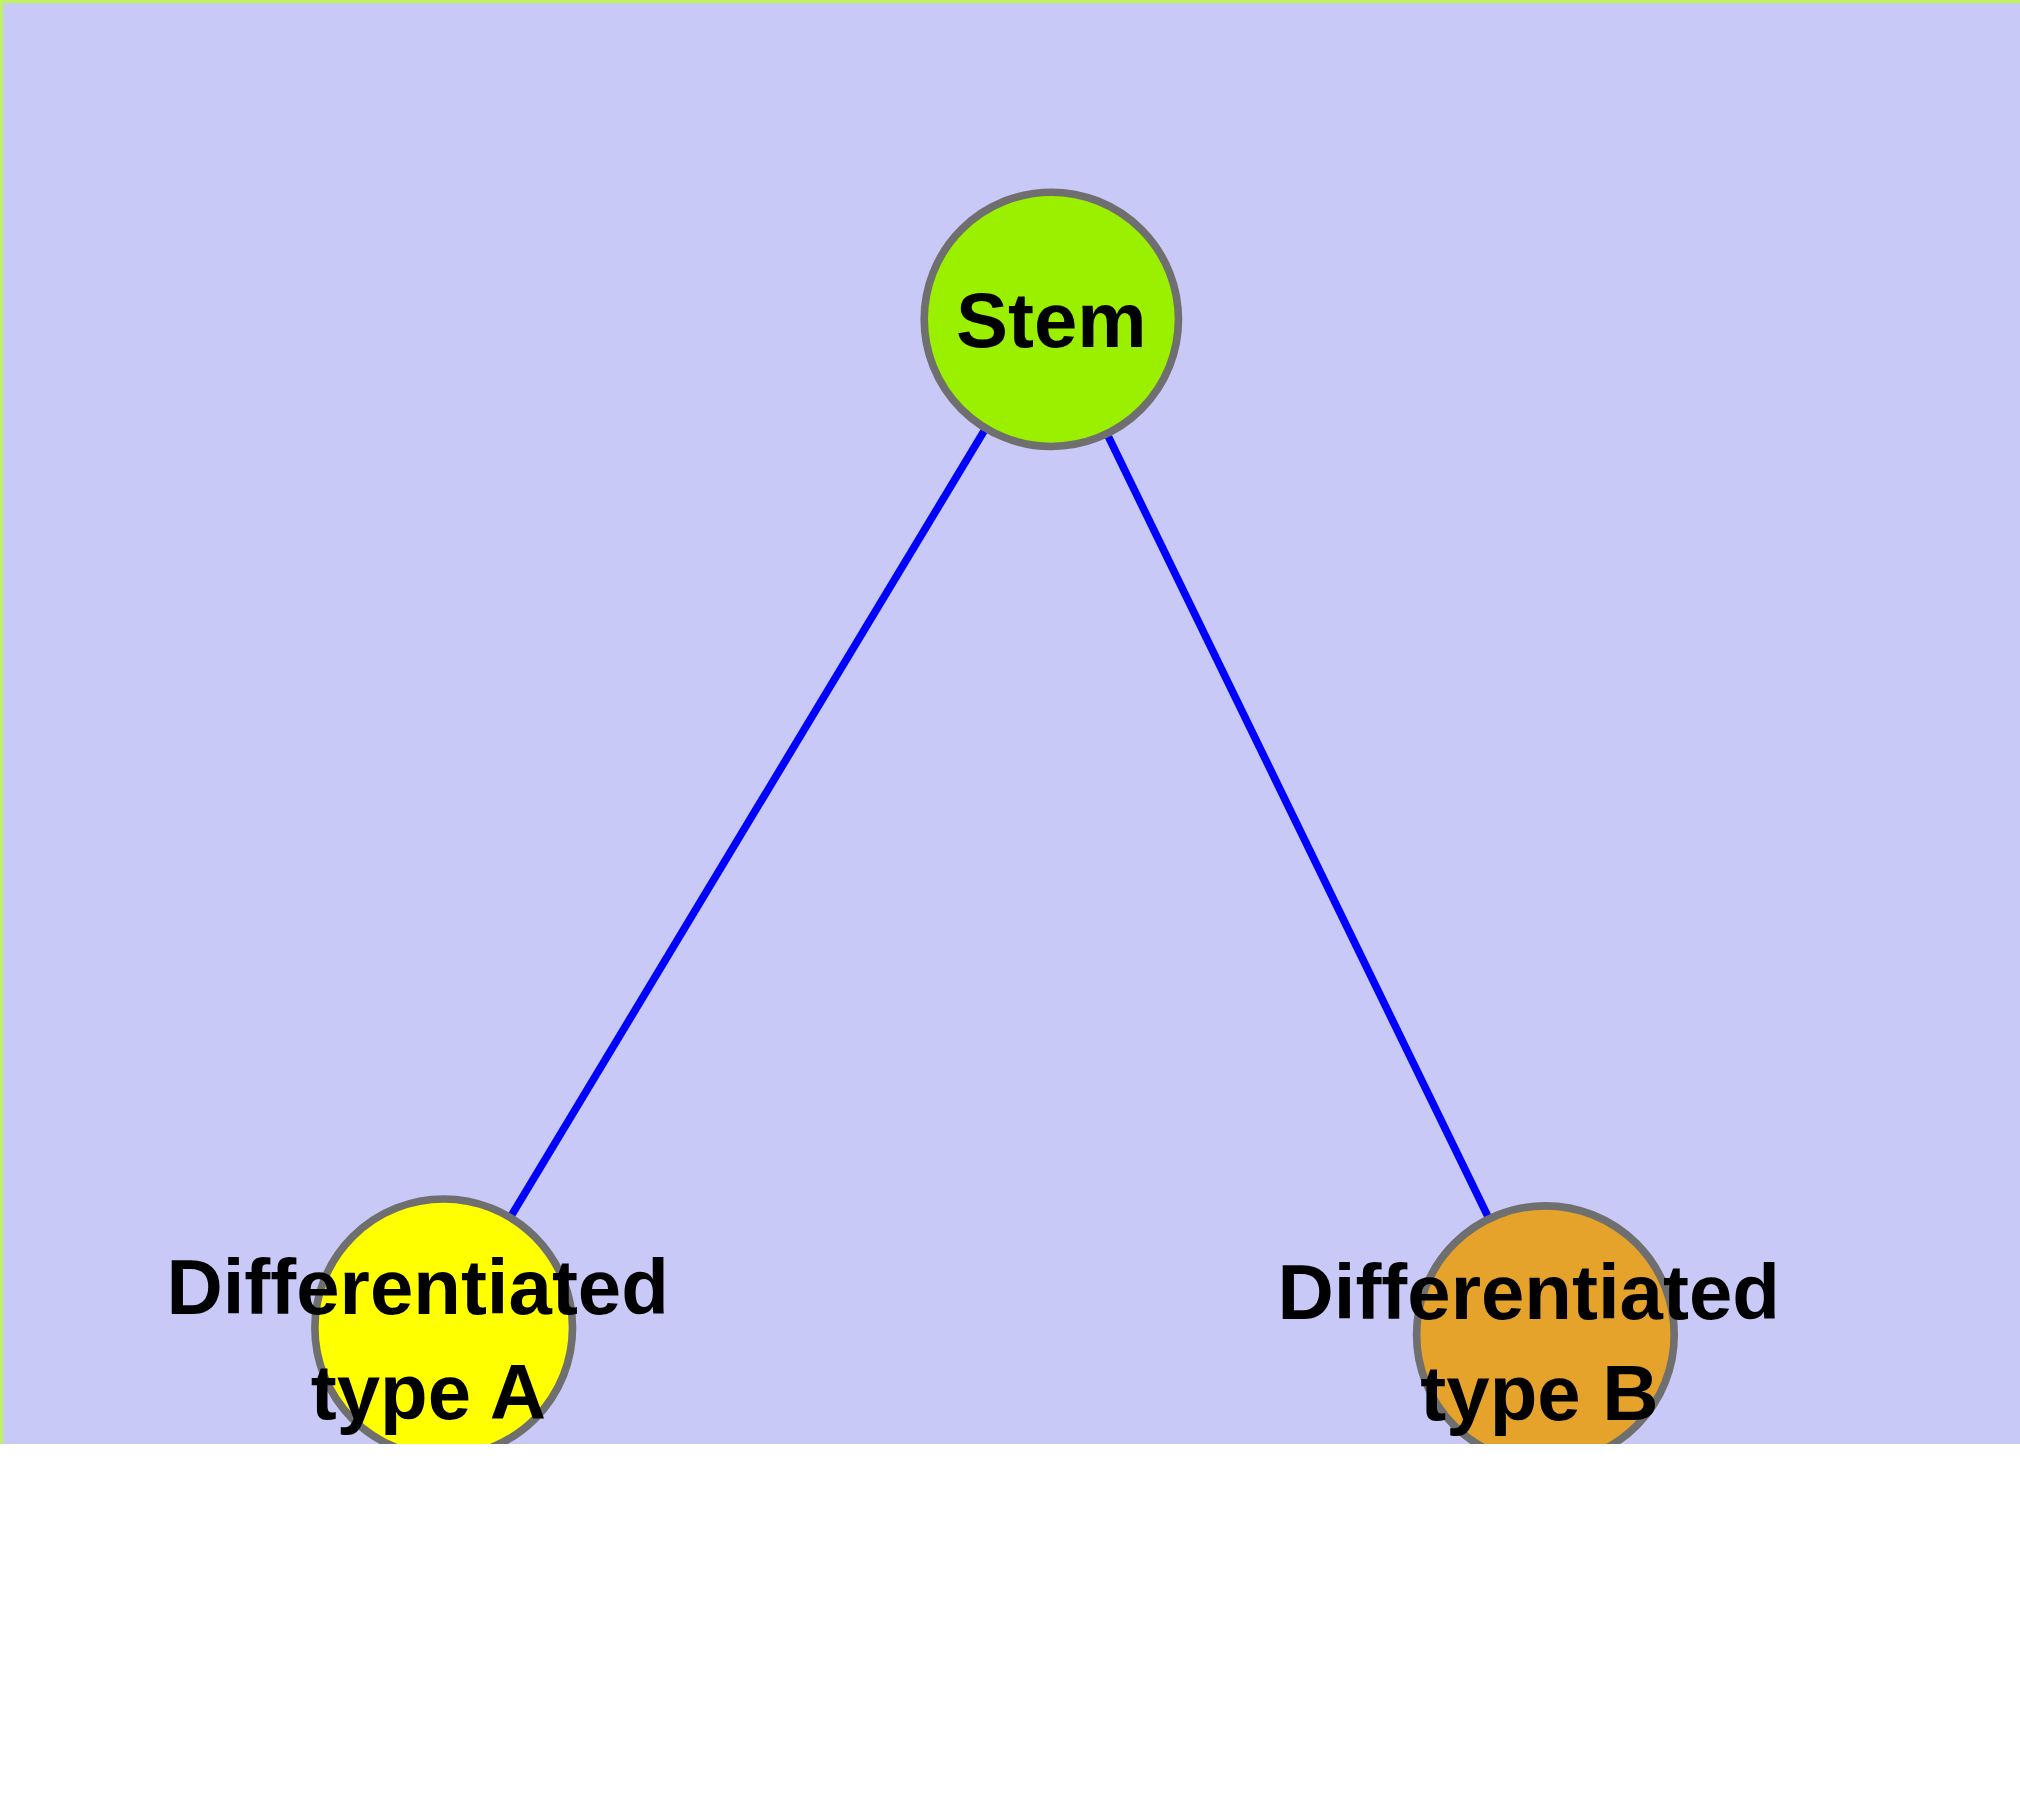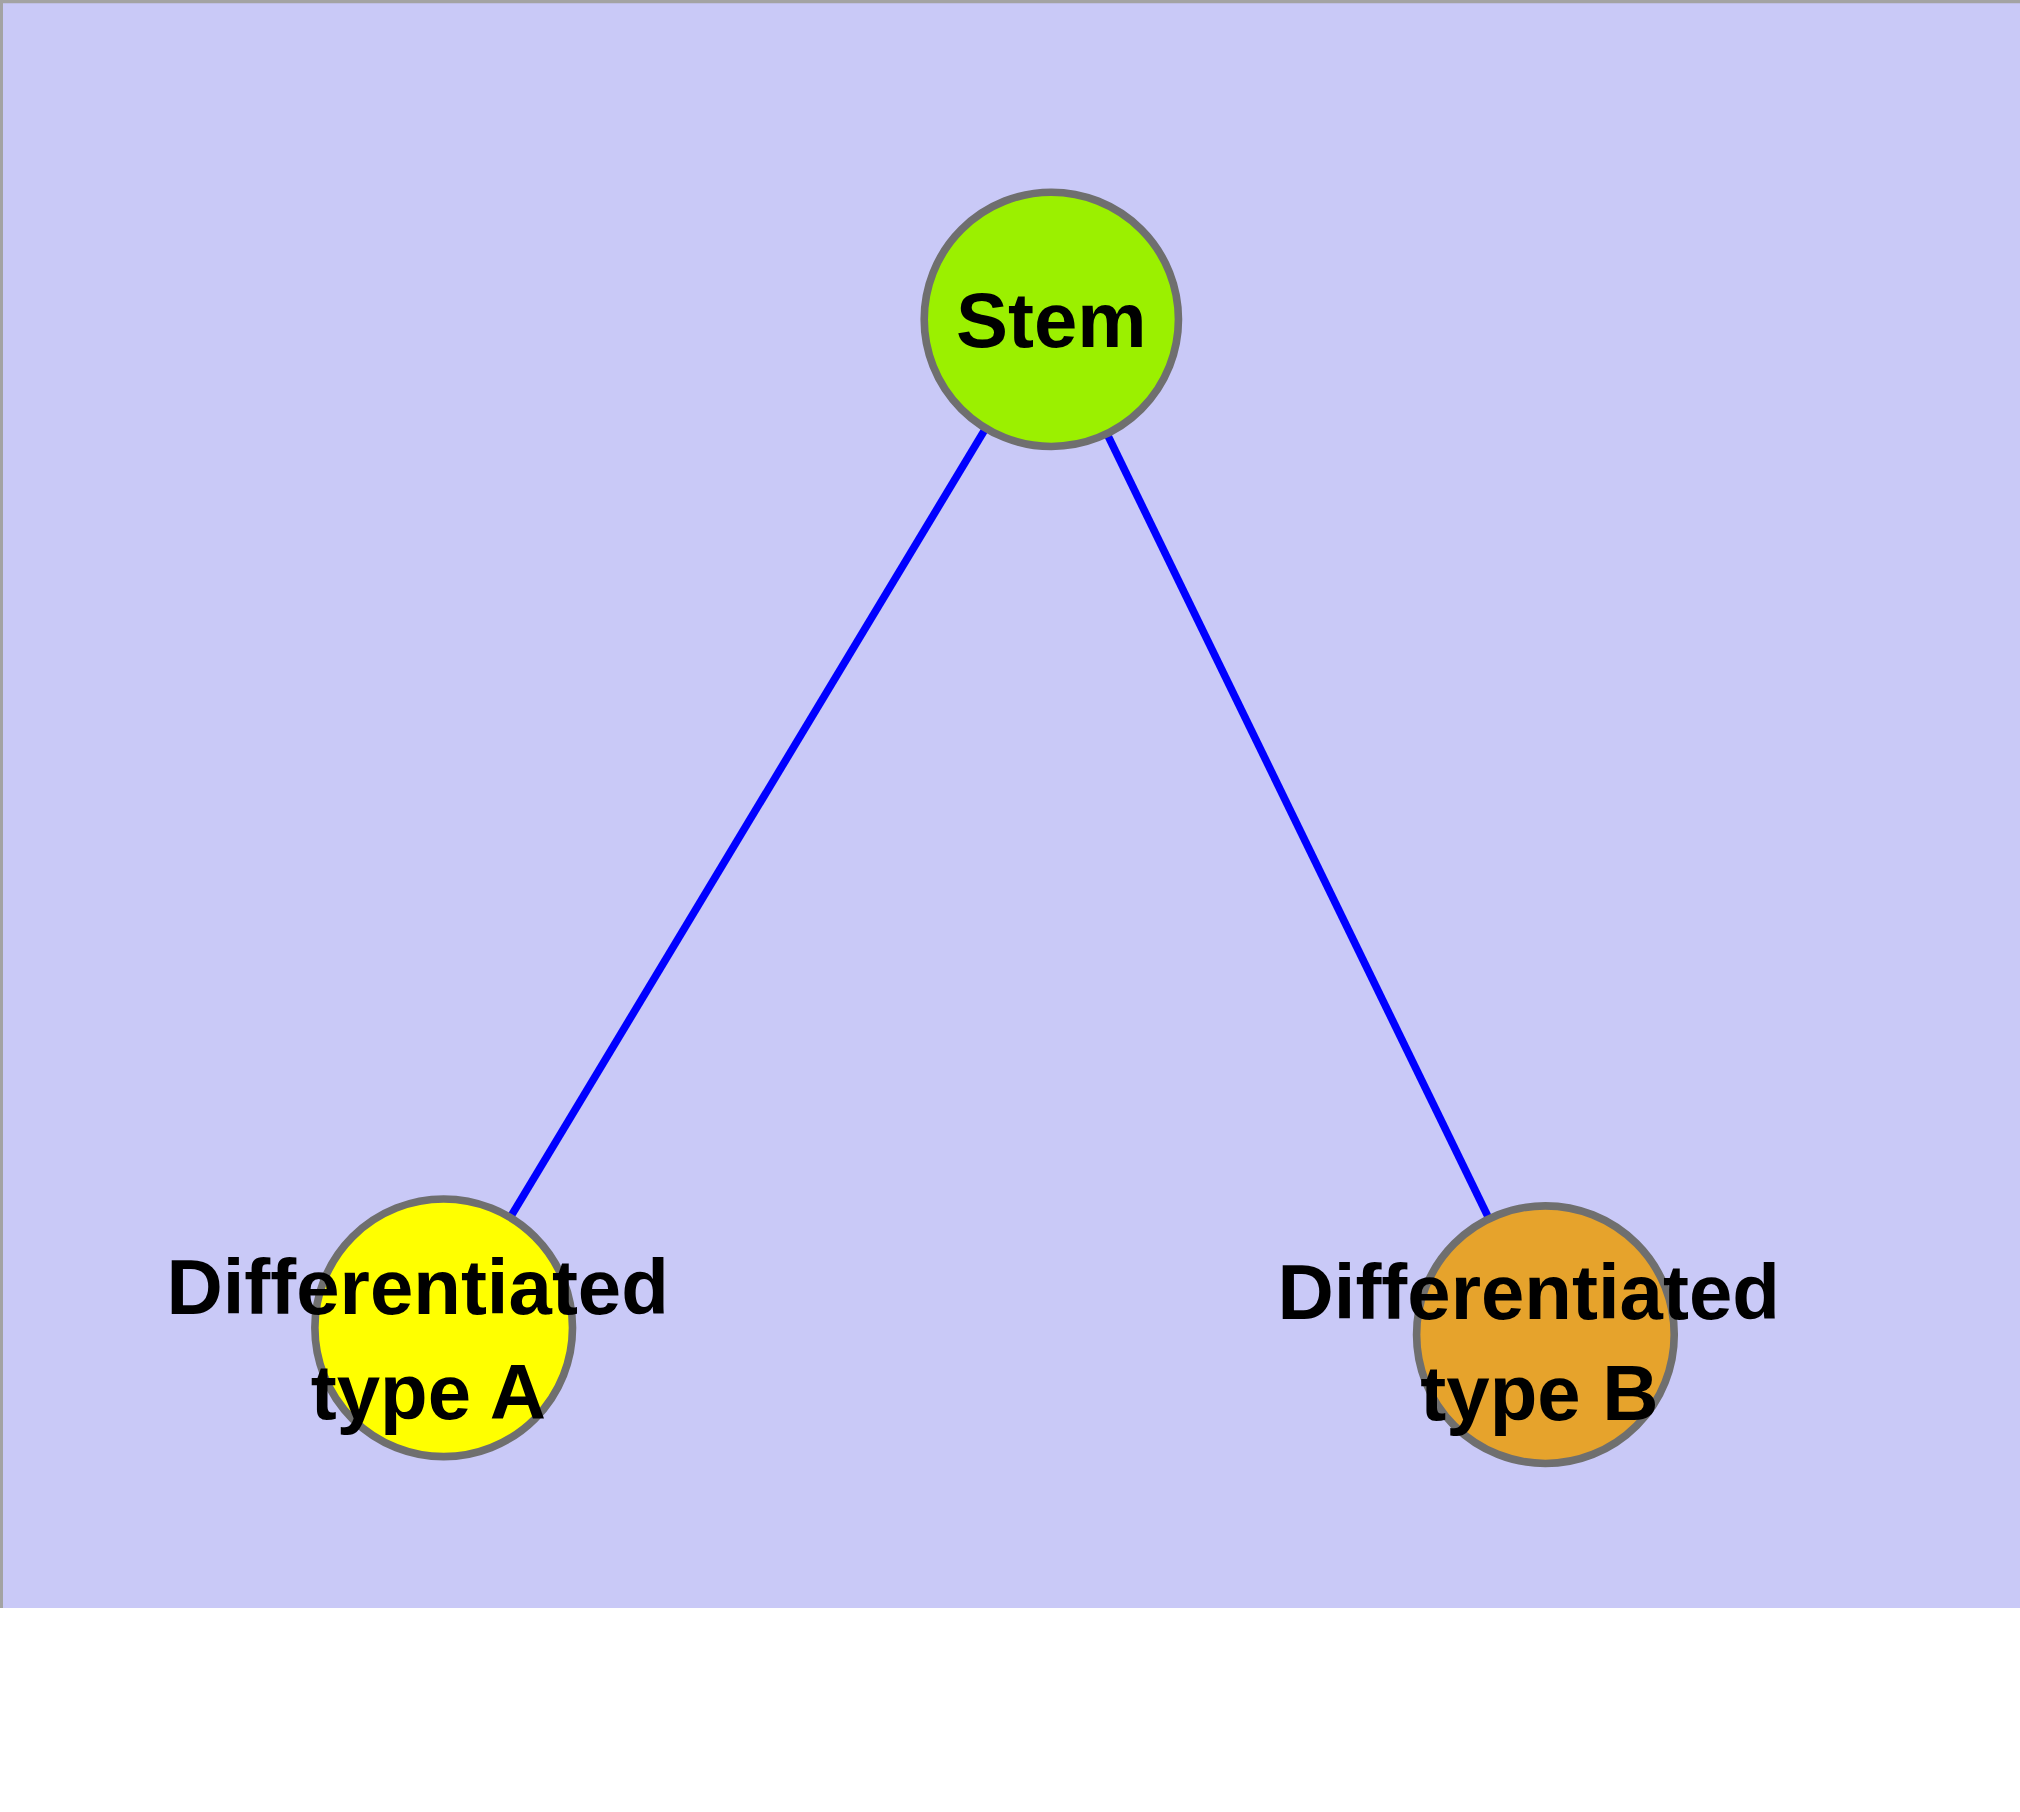--- a/index.html
+++ b/index.html
@@ -3,22 +3,22 @@
 <meta charset="utf-8">
 <style>
   html, body {
     margin: 0;
     padding: 0;
     background: #ffffff;
   }
   .page {
     position: relative;
     width: 2021px;
-    height: 1608px;
-    background: #a3a3a3;
+    height: 1444px;
+    background: #bef264;
     overflow: hidden;
     font-family: "Liberation Sans", sans-serif;
   }
   .plot-svg {
     position: absolute;
     left: 3.4px;
     top: 3.4px;
     display: block;
   }
   .edge {

